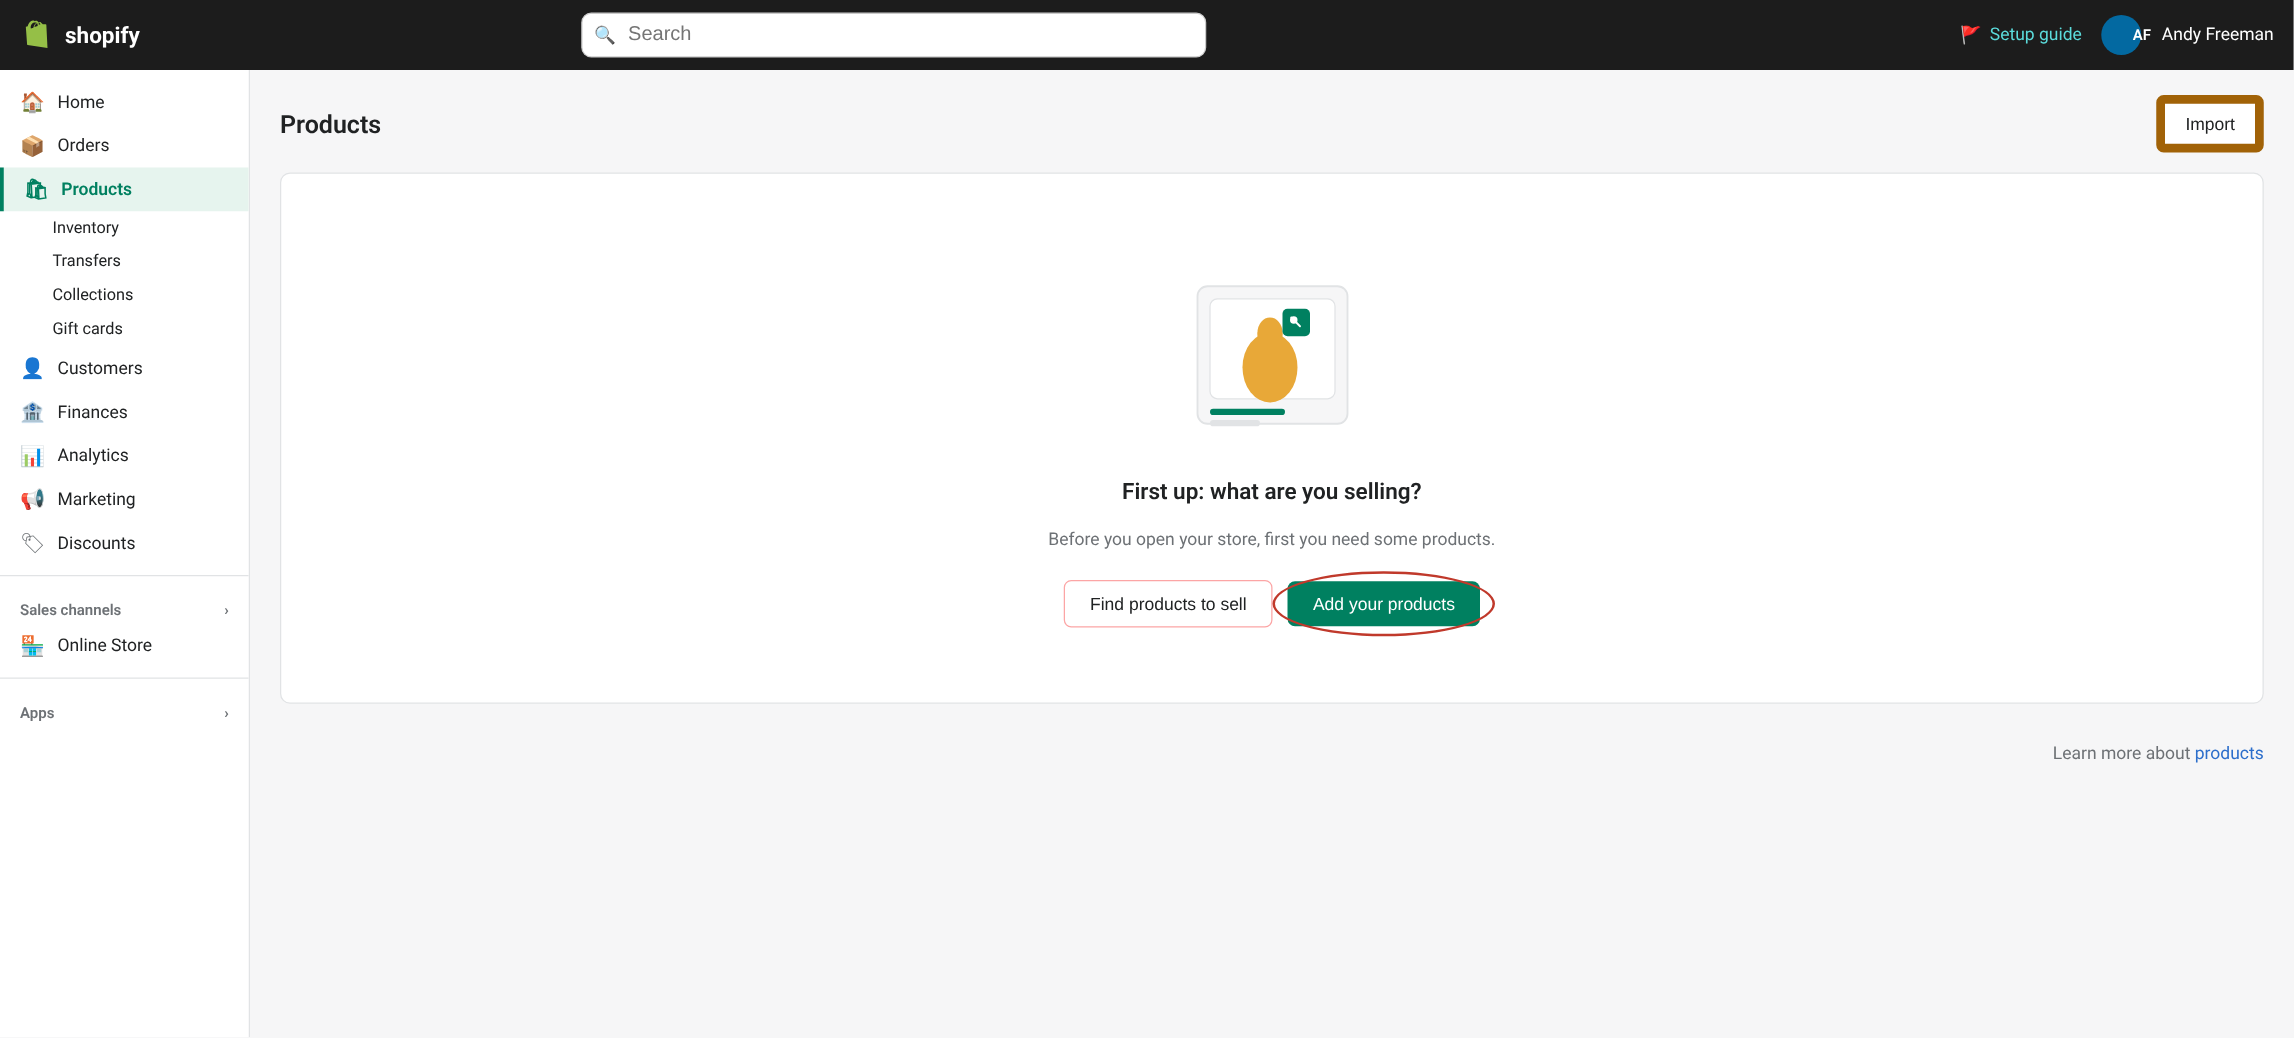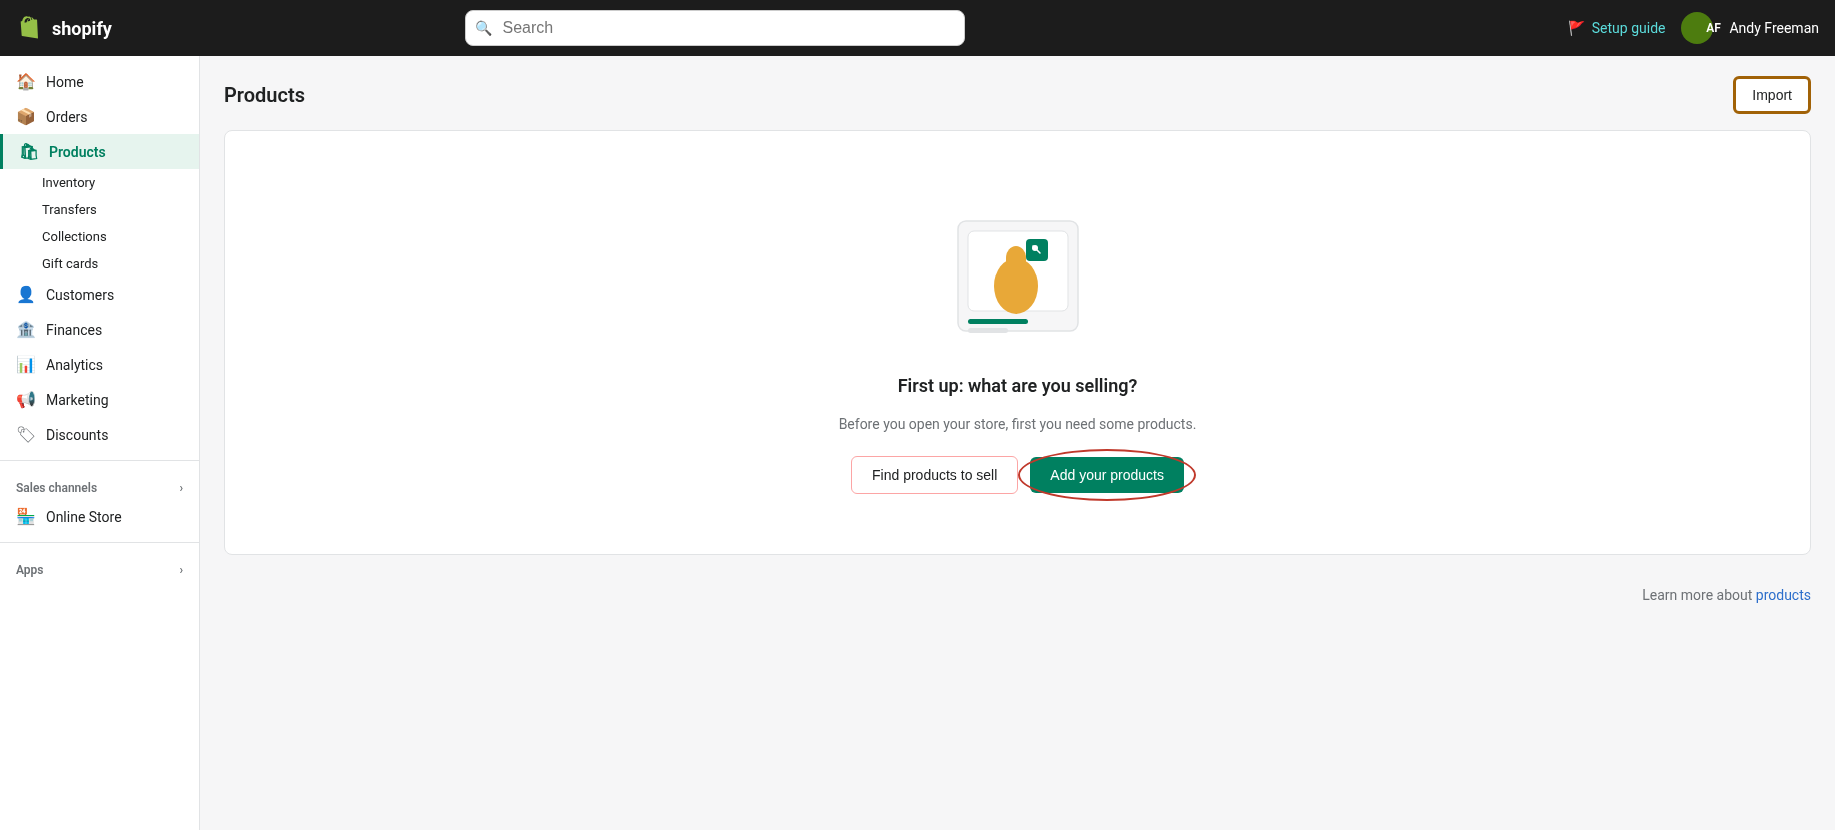--- a/index.html
+++ b/index.html
@@ -65,21 +65,21 @@
       align-items: center;
       gap: 6px;
       color: #5bdbdb;
       cursor: pointer;
       font-size: 14px;
     }
     .avatar {
       width: 32px;
       height: 32px;
       border-radius: 50%;
-      background: #4d7c0f;
+      background: #0369a1;
       display: flex;
       align-items: center;
       justify-content: center;
       font-size: 12px;
       font-weight: 600;
       color: white;
       padding-left: 32px;
     }
     .user-name { color: white; font-size: 14px; }
 
@@ -151,21 +151,21 @@
       justify-content: space-between;
       margin-bottom: 16px;
     }
     .page-title {
       font-size: 20px;
       font-weight: 600;
       color: #202223;
     }
     .import-btn {
       background: white;
-      border: 3px solid #a16207;
+      border: 7px solid #a16207;
       padding: 8px 16px;
       border-radius: 6px;
       font-size: 14px;
       cursor: pointer;
       color: #202223;
     }
 
     
     .empty-card {
       background: white;

